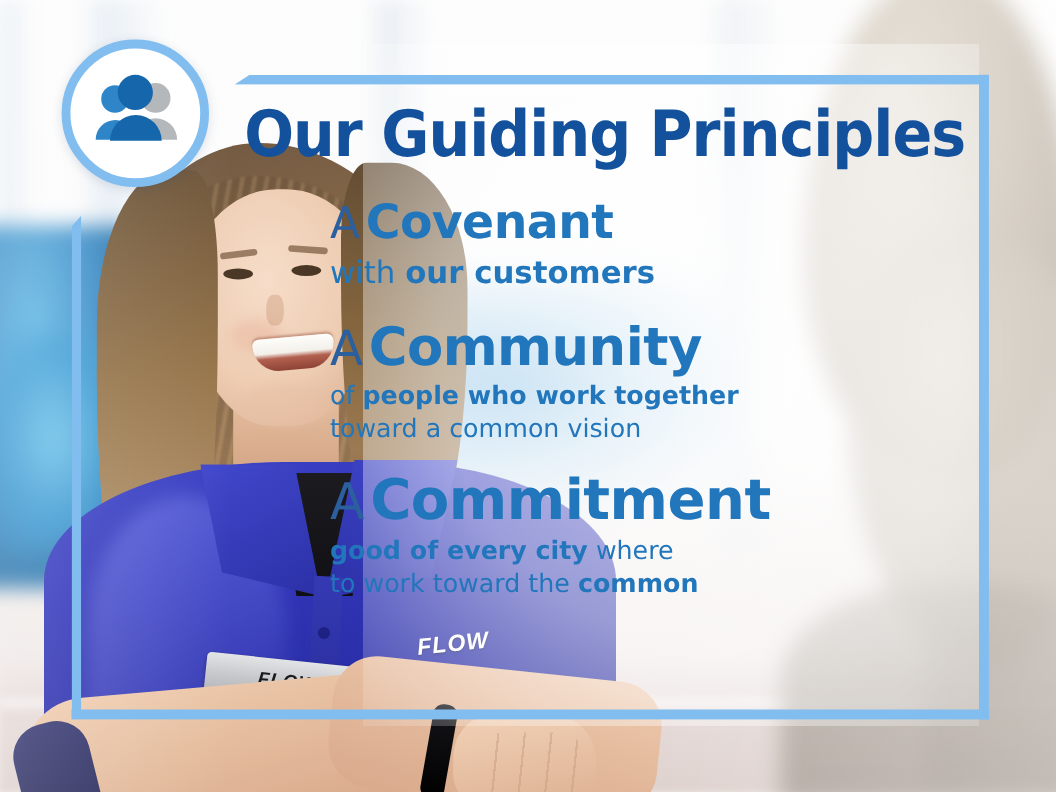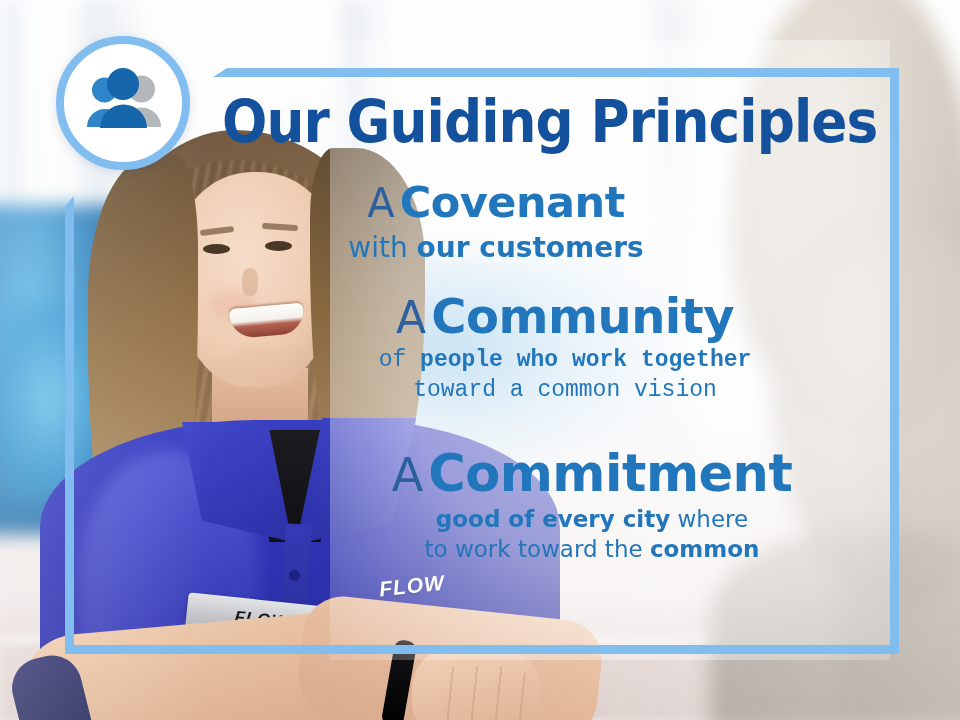--- a/index.html
+++ b/index.html
@@ -272,21 +272,21 @@
     position:absolute;left:222px;top:93px;width:660px;
     font-family:"DejaVu Sans","Liberation Sans",sans-serif;
     font-weight:bold;
     font-size:58px;line-height:1;
     letter-spacing:-1px;
     color:var(--navy,#14519d);
     transform:scaleX(.92);transform-origin:left center;
     white-space:nowrap;
   }
 
-  .principles{position:absolute;left:300px;top:180px;width:600px;text-align:center;}
+  .principles{position:absolute;left:300px;top:180px;width:600px;text-align:left;}
 
   .p-block{margin-bottom:6px;}
   .p-head{
     font-family:"DejaVu Sans","Liberation Sans",sans-serif;
     line-height:1.06;
     white-space:nowrap;
   }
   .p-head .art{
     font-size:44px;font-weight:400;color:var(--navy2,#2c5f9e);
     letter-spacing:0;
@@ -301,27 +301,27 @@
     font-weight:400;margin-top:4px;
   }
   .p-sub b{font-weight:bold;}
 
   
   #blk0 .p-head .art{font-size:40px;}
   #blk0 .p-head .word{font-size:43px;}
   #blk0 .p-sub{font-size:28px;}
   #blk1 .p-head .art{font-size:44px;}
   #blk1 .p-head .word{font-size:48px;}
-  #blk1 .p-sub{font-size:23px;font-family:Liberation Mono, monospace;}
+  #blk1 .p-sub{font-size:23px;}
   #blk2 .p-head .art{font-size:46px;}
   #blk2 .p-head .word{font-size:51px;}
   #blk2 .p-sub{font-size:23px;}
 
   #blk0{margin-bottom:26px;padding-right:208px;}
-  #blk1{margin-bottom:42px;padding-right:70px;}
+  #blk1{margin-bottom:24px;padding-right:70px;}
   #blk2{margin-bottom:0;padding-right:16px;margin-top:23px;}
 </style>
 </head>
 <body>
 
 <div class="stage" style="--frameblue: #82bdf0; --navy: #14519d; --navy2: #2c5f9e; --mid: #2176bc;">
 
   <div class="photo">
     <div class="bg-base"></div>
     <div class="bg-mullions"></div>

